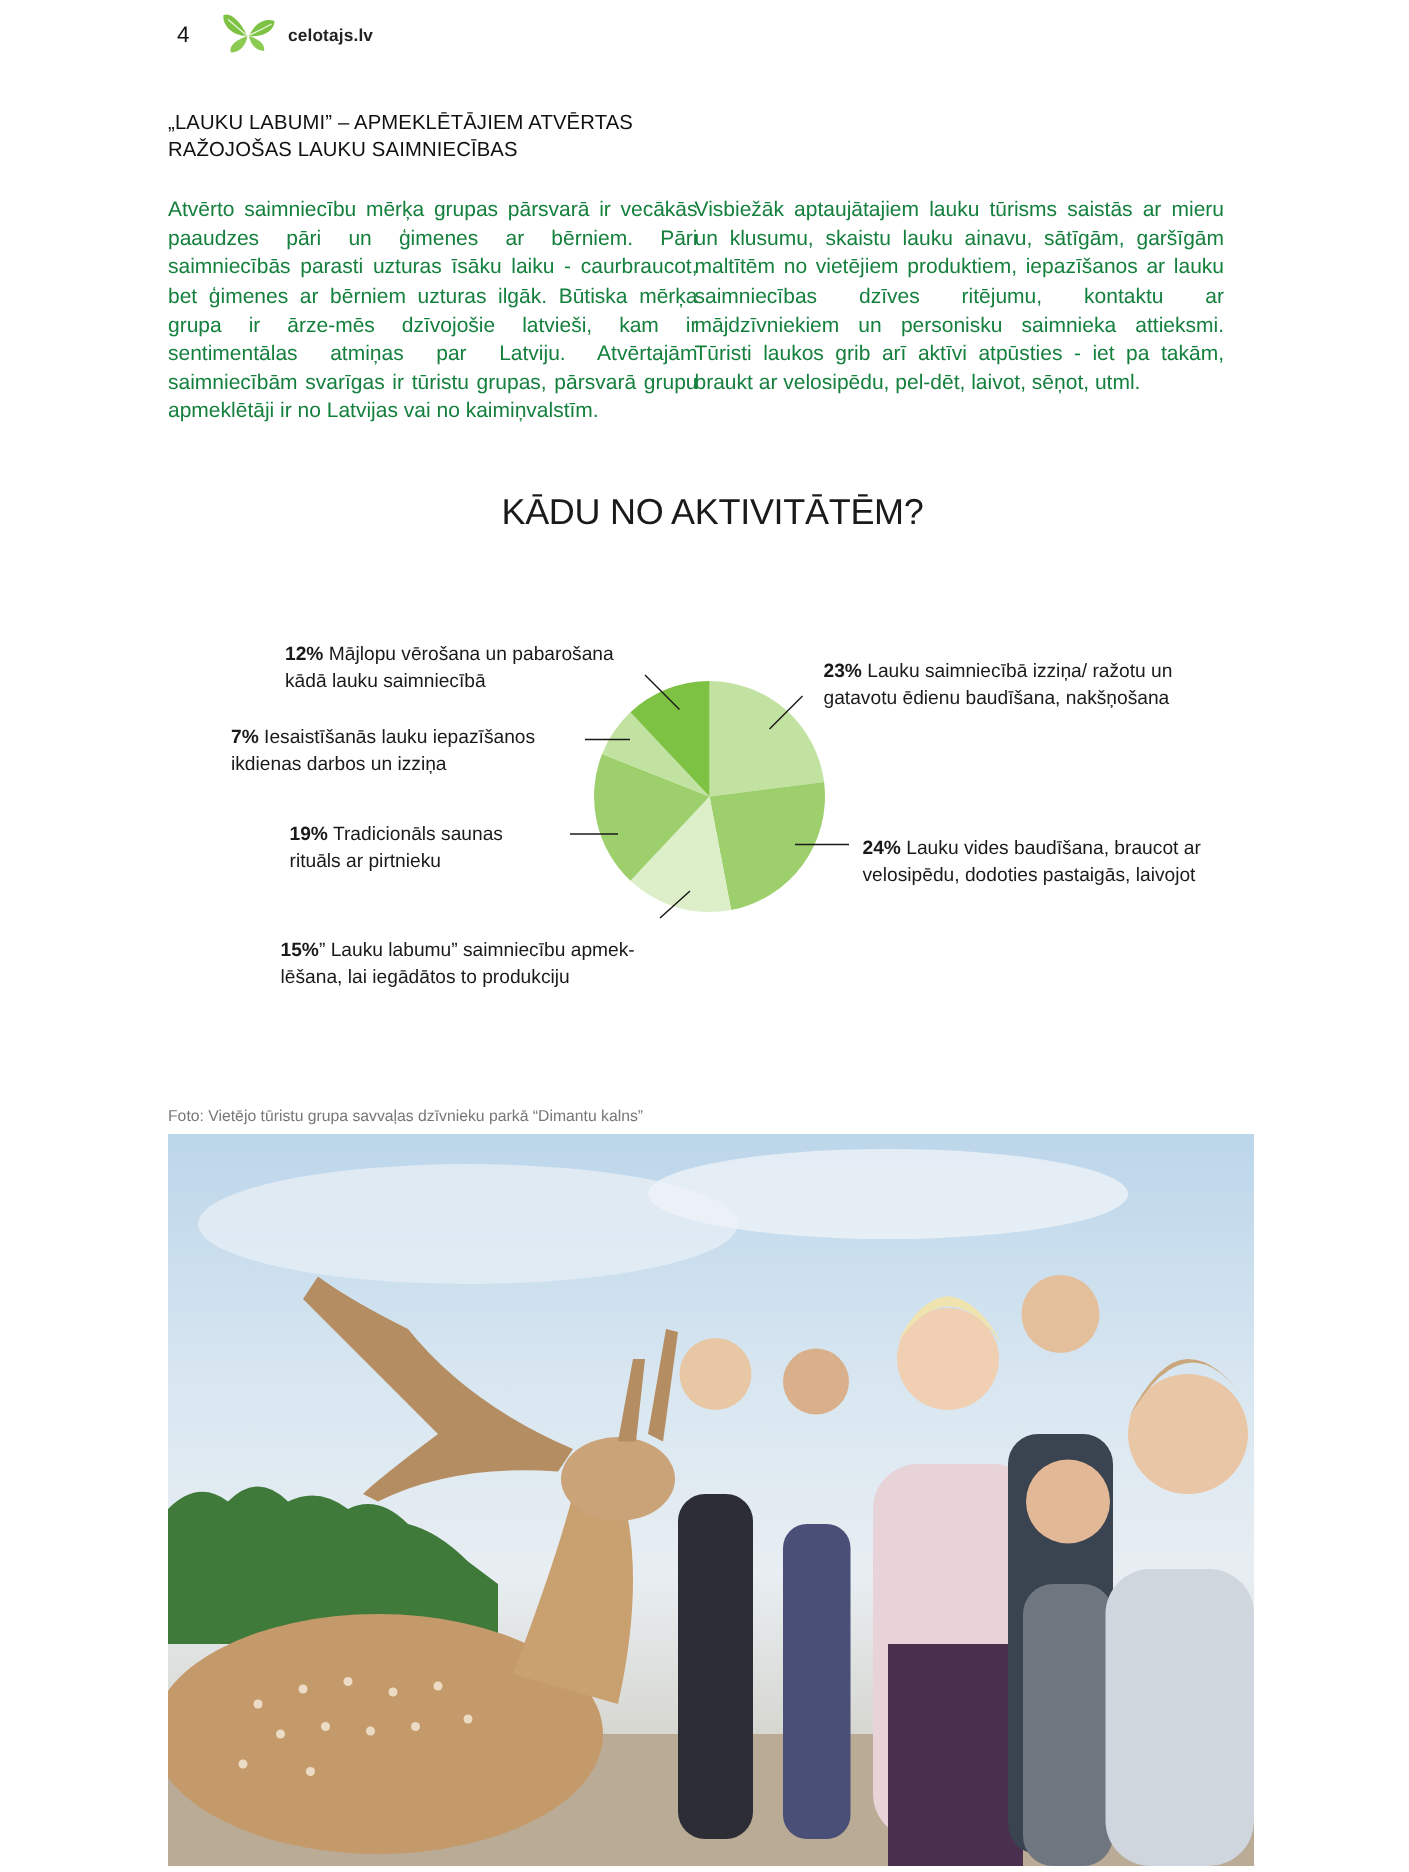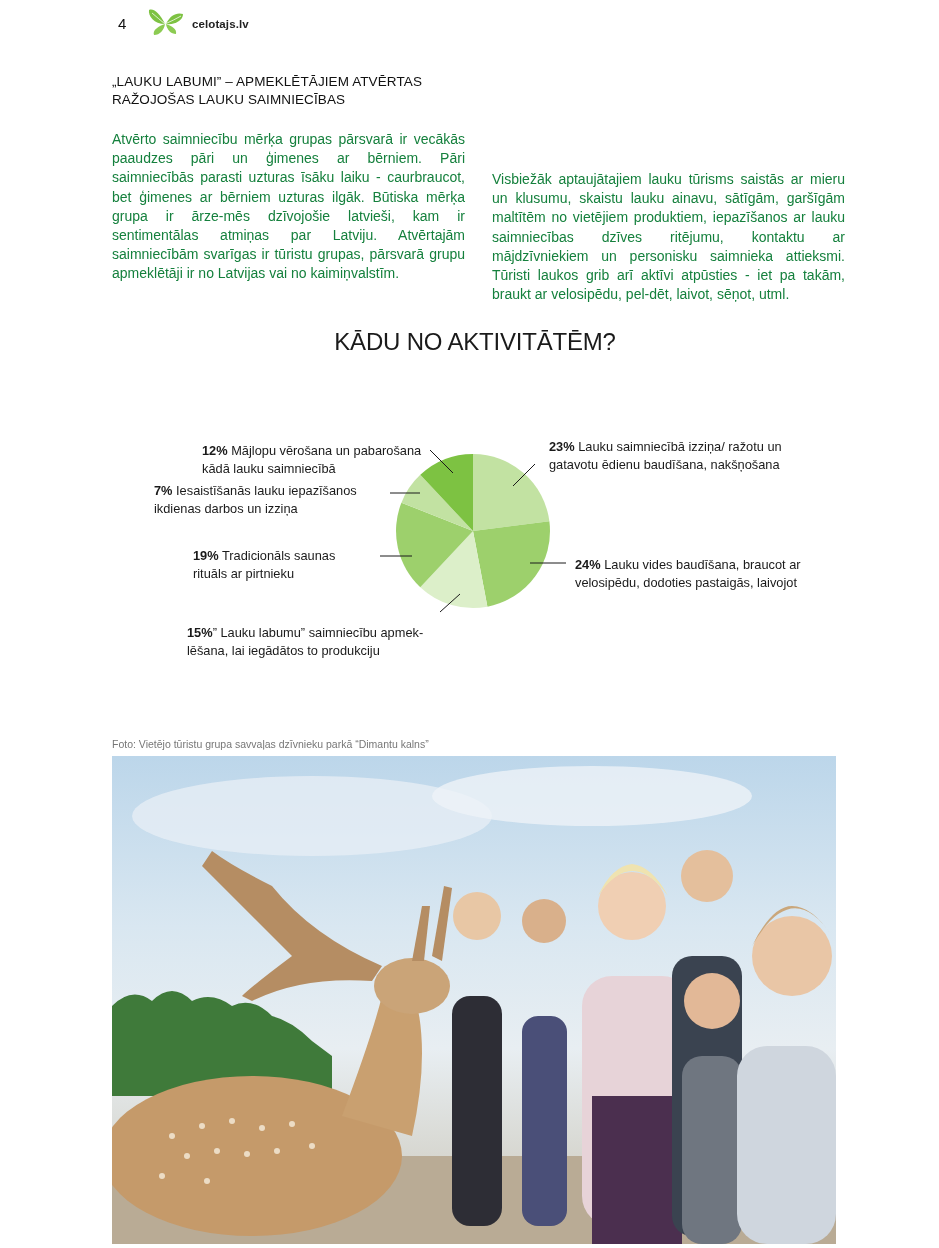--- a/index.html
+++ b/index.html
@@ -8,21 +8,21 @@
 
   .page-header { position: absolute; top: 0; left: 0; width: 939px; height: 50px; }
   .page-number { position: absolute; left: 118px; top: 15px; font-size: 15px; color: #111; }
   .logo { position: absolute; left: 146px; top: 4px; width: 40px; height: 34px; }
   .logo-text { position: absolute; left: 192px; top: 18px; font-size: 11.5px; font-weight: bold; color: #222; letter-spacing: 0.1px; }
 
   .section-title { position: absolute; left: 112px; top: 73px; width: 370px; font-size: 13.5px; font-weight: normal; line-height: 18px; color: #111; letter-spacing: 0.1px; }
 
   .col { position: absolute; top: 130px; width: 353px; font-size: 14px; line-height: 19.2px; text-align: justify; color: #15803d; }
   .col-left { left: 112px; }
-  .col-right { left: 492px; margin-top: 40px; }
+  .col-right { left: 463px; }
 
   .chart-title { position: absolute; left: 150px; top: 326px; width: 650px; text-align: center; font-size: 24px; line-height: 32px; color: #1a1a1a; letter-spacing: -0.2px; }
 
   .pie-svg { position: absolute; left: 0; top: 0; width: 939px; height: 700px; pointer-events: none; }
   .pie-svg path { pointer-events: auto; }
 
   .legend-label { position: absolute; font-size: 12.8px; line-height: 18px; color: #1a1a1a; }
   .legend-label b { font-weight: bold; }
 
   .photo-caption { position: absolute; left: 112px; top: 727px; font-size: 10.5px; color: #777; margin-top: 11px; }
@@ -81,21 +81,21 @@
   <span>lēšana, lai iegādātos to produkciju</span>
 </div>
 <div class="legend-label" style="left:193px; top:547px;">
   <b>19%</b><span> Tradicionāls saunas</span><br>
   <span>rituāls ar pirtnieku</span>
 </div>
 <div class="legend-label" style="left:154px; top:482px;">
   <b>7%</b><span> Iesaistīšanās lauku iepazīšanos</span><br>
   <span>ikdienas darbos un izziņa</span>
 </div>
-<div class="legend-label" style="left:190px; top:442px;margin-left:12px;">
+<div class="legend-label" style="left:190px; top:427px;">
   <b>12%</b><span> Mājlopu vērošana un pabarošana</span><br>
   <span>kādā lauku saimniecībā</span>
 </div>
 
 <div class="photo-caption">Foto: Vietējo tūristu grupa savvaļas dzīvnieku parkā “Dimantu kalns”</div>
 
 <div class="photo">
   <svg width="724" height="488" viewBox="0 0 724 488">
 
     <ellipse cx="200" cy="60" rx="180" ry="40" fill="#e6eef5" opacity="0.8"></ellipse>

